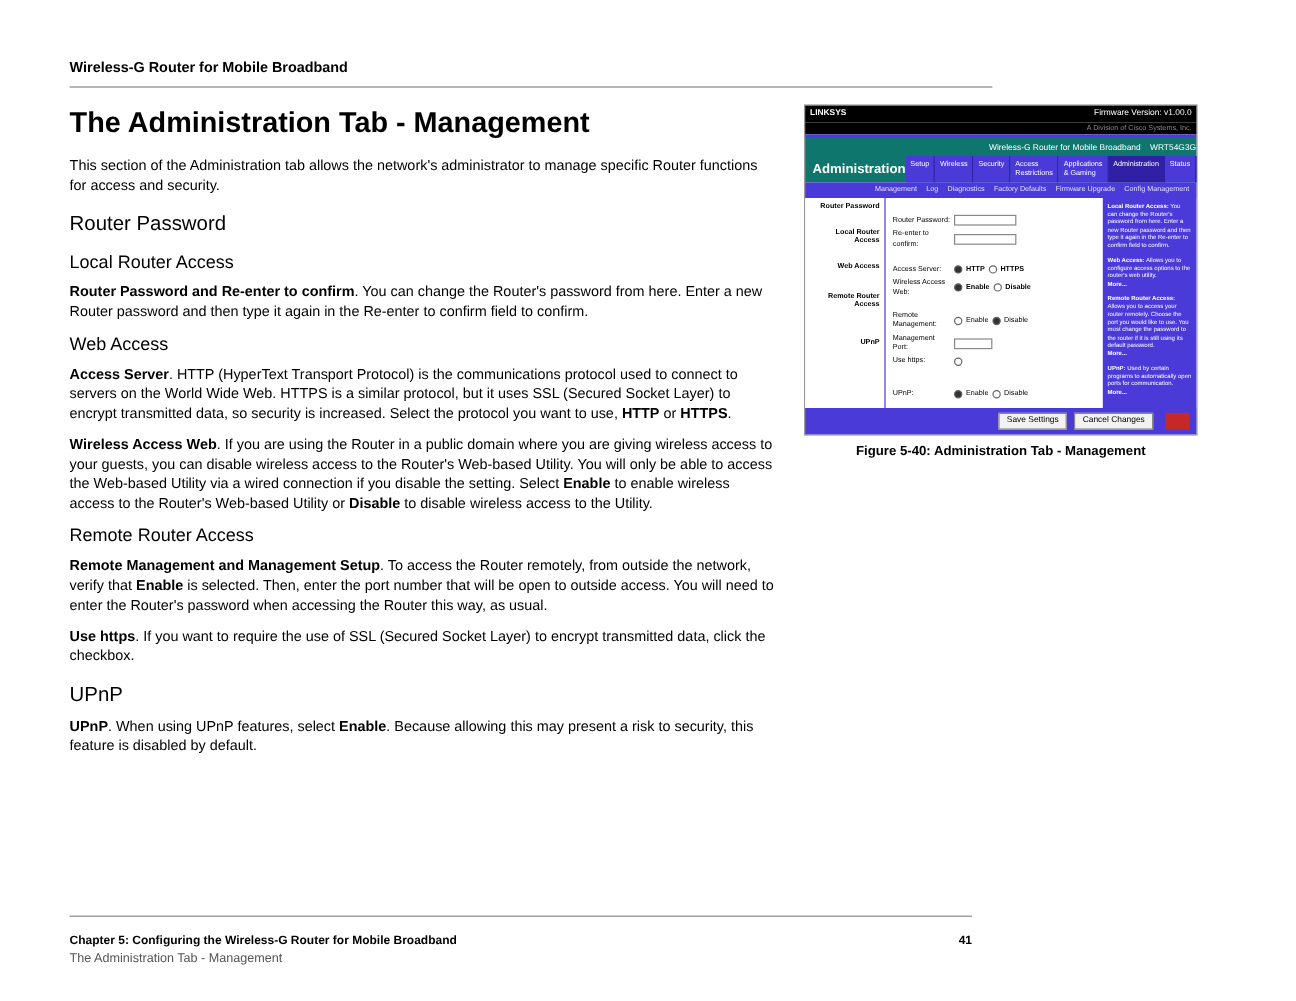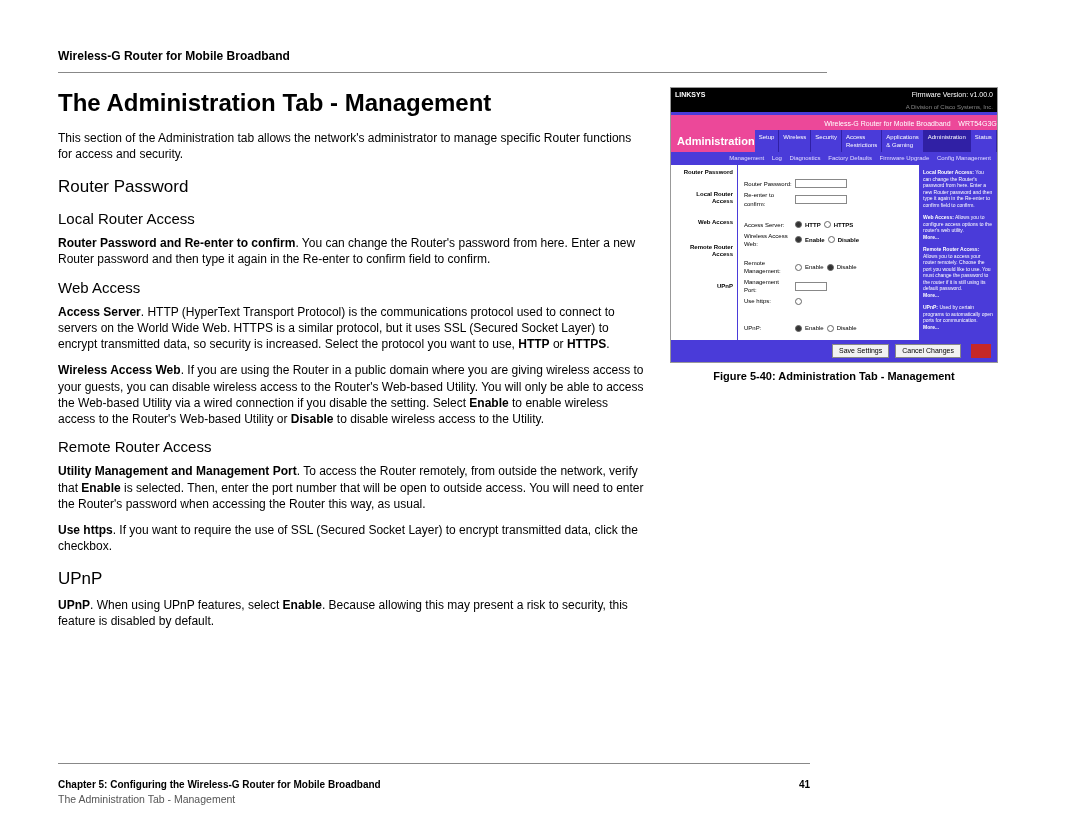--- a/index.html
+++ b/index.html
@@ -84,21 +84,21 @@
     font-size: 7px;
     padding: 2px 4px;
     display: flex;
     justify-content: space-between;
   }
   .rf-purplebar {
     background: #4a3bd9;
     height: 3px;
   }
   .rf-titlebar {
-    background: #ec4899;
+    background: #0f766e;
     color: #fff;
     display: flex;
     justify-content: space-between;
     align-items: flex-end;
     padding: 4px 6px 0 6px;
     font-size: 7px;
   }
   .rf-admin-label {
     font-weight: bold;
     font-size: 11px;
@@ -233,21 +233,21 @@
       <h3 class="subsection">Web Access</h3>
       <p>
         <span class="bold">Access Server</span><span>. HTTP (HyperText Transport Protocol) is the communications protocol used to connect to servers on the World Wide Web. HTTPS is a similar protocol, but it uses SSL (Secured Socket Layer) to encrypt transmitted data, so security is increased. Select the protocol you want to use, </span><span class="bold">HTTP</span><span> or </span><span class="bold">HTTPS</span><span>.</span>
       </p>
       <p>
         <span class="bold">Wireless Access Web</span><span>. If you are using the Router in a public domain where you are giving wireless access to your guests, you can disable wireless access to the Router's Web-based Utility. You will only be able to access the Web-based Utility via a wired connection if you disable the setting. Select </span><span class="bold">Enable</span><span> to enable wireless access to the Router's Web-based Utility or </span><span class="bold">Disable</span><span> to disable wireless access to the Utility.</span>
       </p>
 
       <h3 class="subsection">Remote Router Access</h3>
       <p>
-        <span class="bold">Utility Management and Management Port</span><span>. To access the Router remotely, from outside the network, verify that </span><span class="bold">Enable</span><span> is selected. Then, enter the port number that will be open to outside access. You will need to enter the Router's password when accessing the Router this way, as usual.</span>
+        <span class="bold">Remote Management and Management Setup</span><span>. To access the Router remotely, from outside the network, verify that </span><span class="bold">Enable</span><span> is selected. Then, enter the port number that will be open to outside access. You will need to enter the Router's password when accessing the Router this way, as usual.</span>
       </p>
       <p>
         <span class="bold">Use https</span><span>. If you want to require the use of SSL (Secured Socket Layer) to encrypt transmitted data, click the checkbox.</span>
       </p>
 
       <h2 class="section">UPnP</h2>
       <p>
         <span class="bold">UPnP</span><span>. When using UPnP features, select </span><span class="bold">Enable</span><span>. Because allowing this may present a risk to security, this feature is disabled by default.</span>
       </p>
     </div>

